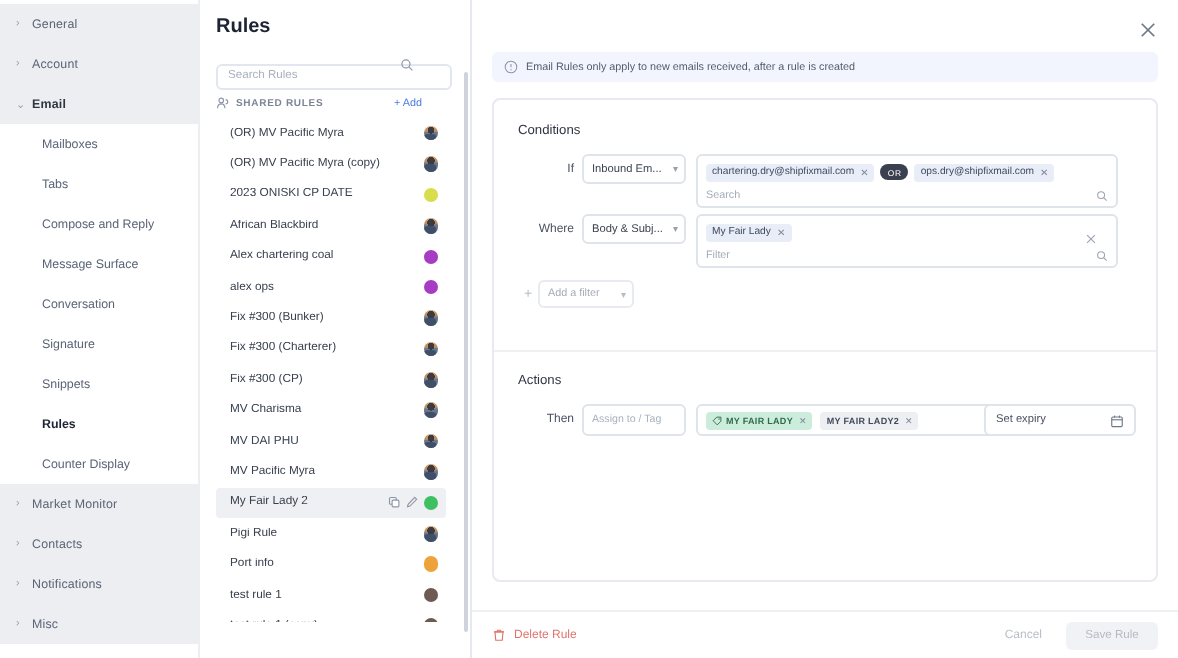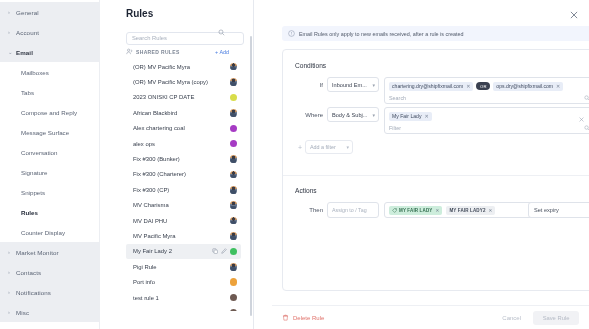--- a/index.html
+++ b/index.html
@@ -2,21 +2,21 @@
 <html><head>
 <meta charset="utf-8">
 <style>
   * { box-sizing: border-box; margin: 0; padding: 0; }
   html, body {
     width: 589px; height: 329px;
     font-family: "Liberation Sans", sans-serif;
     background: #ffffff;
     overflow: hidden;
   }
-  #app { display: flex; width: 589px; height: 329px; position: relative; gap: 18px; }
+  #app { display: flex; width: 589px; height: 329px; position: relative; }
 
   
   #settings-sidebar {
     width: 100px; height: 329px;
     background: #ffffff;
     border-right: 1px solid #eceef2;
     padding-top: 2px;
     flex: 0 0 100px;
   }
   .nav-group {

